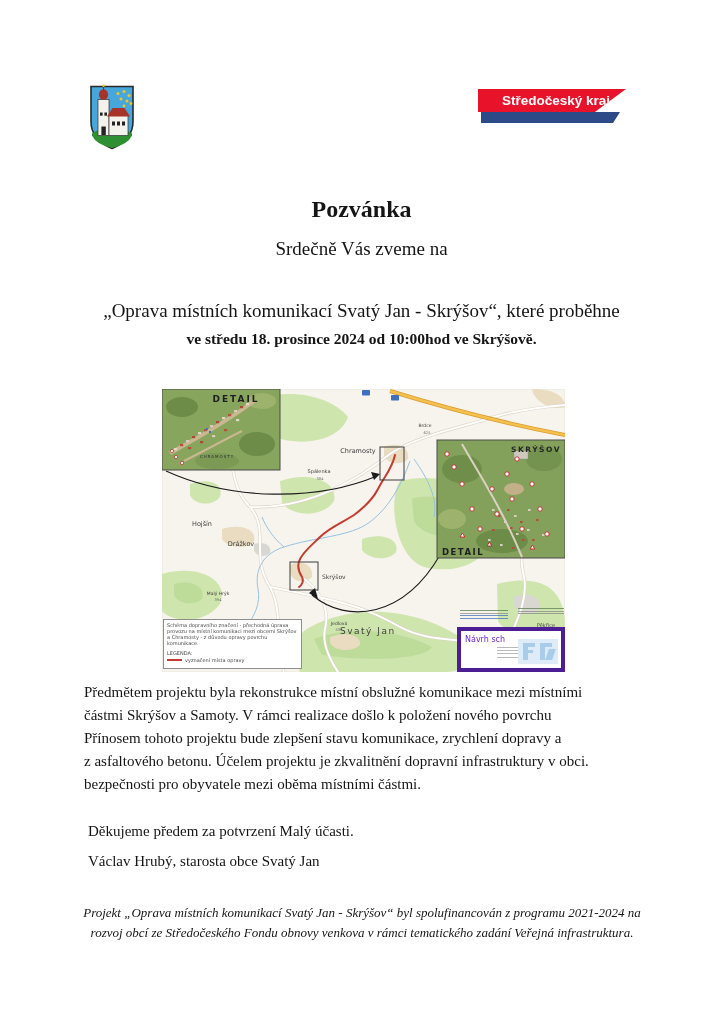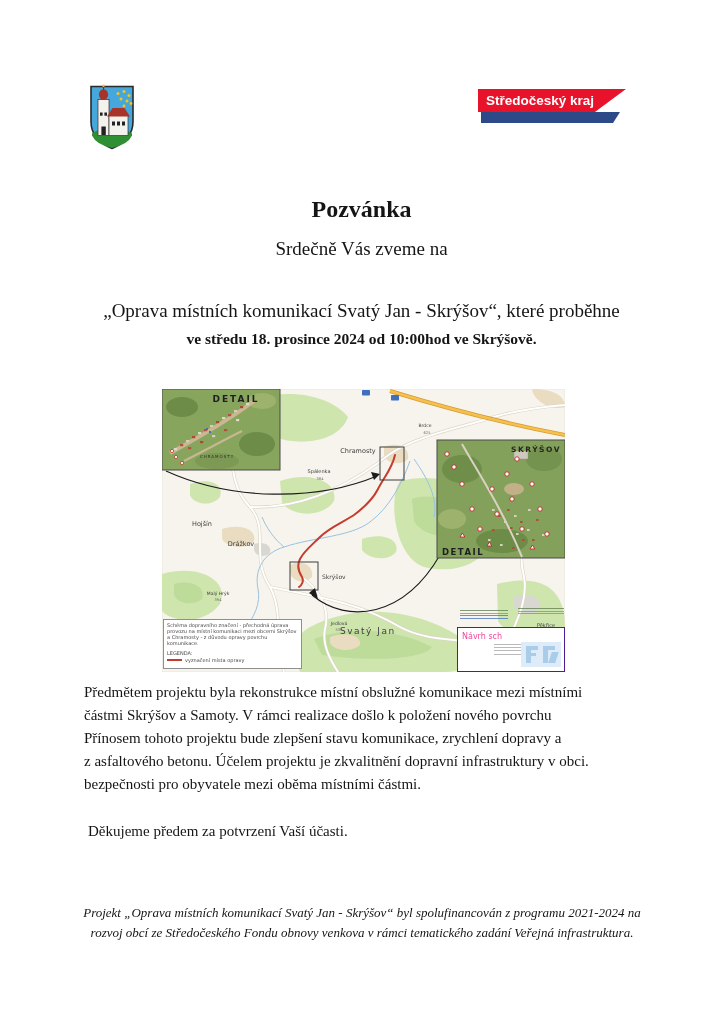--- a/index.html
+++ b/index.html
@@ -5,21 +5,21 @@
   html,body{margin:0;padding:0;background:#ffffff;}
   body{width:723px;height:1024px;overflow:hidden;}
   .page{position:relative;width:723px;height:1024px;background:#fff;
         font-family:"Liberation Serif","DejaVu Serif",serif;color:#151515;}
 
   
   .arms{position:absolute;left:88px;top:83px;width:48px;height:69px;}
   .banner{position:absolute;left:478px;top:89px;width:148px;height:36px;}
   .banner-red{position:absolute;left:0;top:0;width:148px;height:23px;background:#e8132b;
               clip-path:polygon(0 0,100% 0,79% 100%,0 100%);}
-  .banner-red span{display:block;padding-left:8px;line-height:23px;color:#fff;
+  .banner-red span{display:block;padding-left:24px;line-height:23px;color:#fff;
               font-family:"Liberation Sans","DejaVu Sans",sans-serif;font-weight:bold;font-size:13.5px;}
   .banner-blue{position:absolute;left:3px;top:23px;width:139px;height:11px;background:#2c4a87;
               clip-path:polygon(0 0,100% 0,95% 100%,0 100%);}
 
   
   .title{position:absolute;top:196px;left:80px;width:563px;margin:0;text-align:center;
          font-size:24px;font-weight:bold;}
   .iline{position:absolute;left:80px;width:563px;text-align:center;font-size:19px;}
   .l1{top:238px}.l2{top:269px}.l3{top:300px}
   .l4{top:330px;font-weight:bold;font-size:15.5px;}
@@ -36,22 +36,22 @@
   .legend-row2{display:flex;align-items:center;gap:3px;margin-top:1px;}
   .legend-swatch{display:inline-block;width:15px;height:2.5px;background:#c63b2f;}
 
   .credit{position:absolute;width:48px;height:12px;}
   .credit .ln{height:1px;margin-bottom:1.7px;opacity:.75;}
   .c1{left:460px;top:610px;}
   .c2{left:518px;top:608px;width:46px;}
   .ln-g{background:#5a7d4e;}.ln-b{background:#3f6fbe;}.ln-k{background:#8a8a8a;}
 
   .approval{position:absolute;left:457px;top:627px;width:108px;height:45px;background:#fff;
-            border:1px solid #4c1d95;box-sizing:border-box;
-            font-family:"DejaVu Sans",sans-serif;color:#ec4899;}
+            border:4px solid #4c1d95;box-sizing:border-box;
+            font-family:"DejaVu Sans",sans-serif;color:#6d28d9;}
   .approval-title{position:absolute;left:4px;top:4px;font-size:8px;}
   .faux{position:absolute;left:36px;top:16px;width:40px;}
   .faux .ln{height:1px;background:#b9b9b9;margin-bottom:2.2px;}
   .approval-logo{position:absolute;right:3px;bottom:4px;width:40px;height:25px;background:#ddecf8;}
   .approval-logo i{position:absolute;background:#a9cde9;}
   .lg1{left:5px;top:4px;width:5px;height:17px;}
   .lg2{left:5px;top:4px;width:12px;height:4px;}
   .lg3{left:5px;top:11px;width:10px;height:3px;}
   .lg4{left:22px;top:4px;width:5px;height:17px;}
   .lg5{left:22px;top:4px;width:12px;height:4px;}
@@ -337,20 +337,21 @@
   </div>
 
   <div class="para">
     <div>Předmětem projektu byla rekonstrukce místní obslužné komunikace mezi místními</div>
     <div>částmi Skrýšov a Samoty. V rámci realizace došlo k položení nového povrchu</div>
     <div>Přínosem tohoto projektu bude zlepšení stavu komunikace, zrychlení dopravy a</div>
     <div>z asfaltového betonu. Účelem projektu je zkvalitnění dopravní infrastruktury v obci.</div>
     <div>bezpečnosti pro obyvatele mezi oběma místními částmi.</div>
   </div>
 
-  <div class="close cl1">Děkujeme předem za potvrzení Vaší účasti.</div>
+  <div class="close cl1">Děkujeme předem za potvrzení Malý účasti.</div>
+  <div class="close cl2">Václav Hrubý, starosta obce Svatý Jan</div>
 
   <div class="footer">
     <div>Projekt „Oprava místních komunikací Svatý Jan - Skrýšov“ byl spolufinancován z programu 2021-2024 na</div>
     <div>rozvoj obcí ze Středočeského Fondu obnovy venkova v rámci tematického zadání Veřejná infrastruktura.</div>
   </div>
 
 </div>
 
 </body></html>

